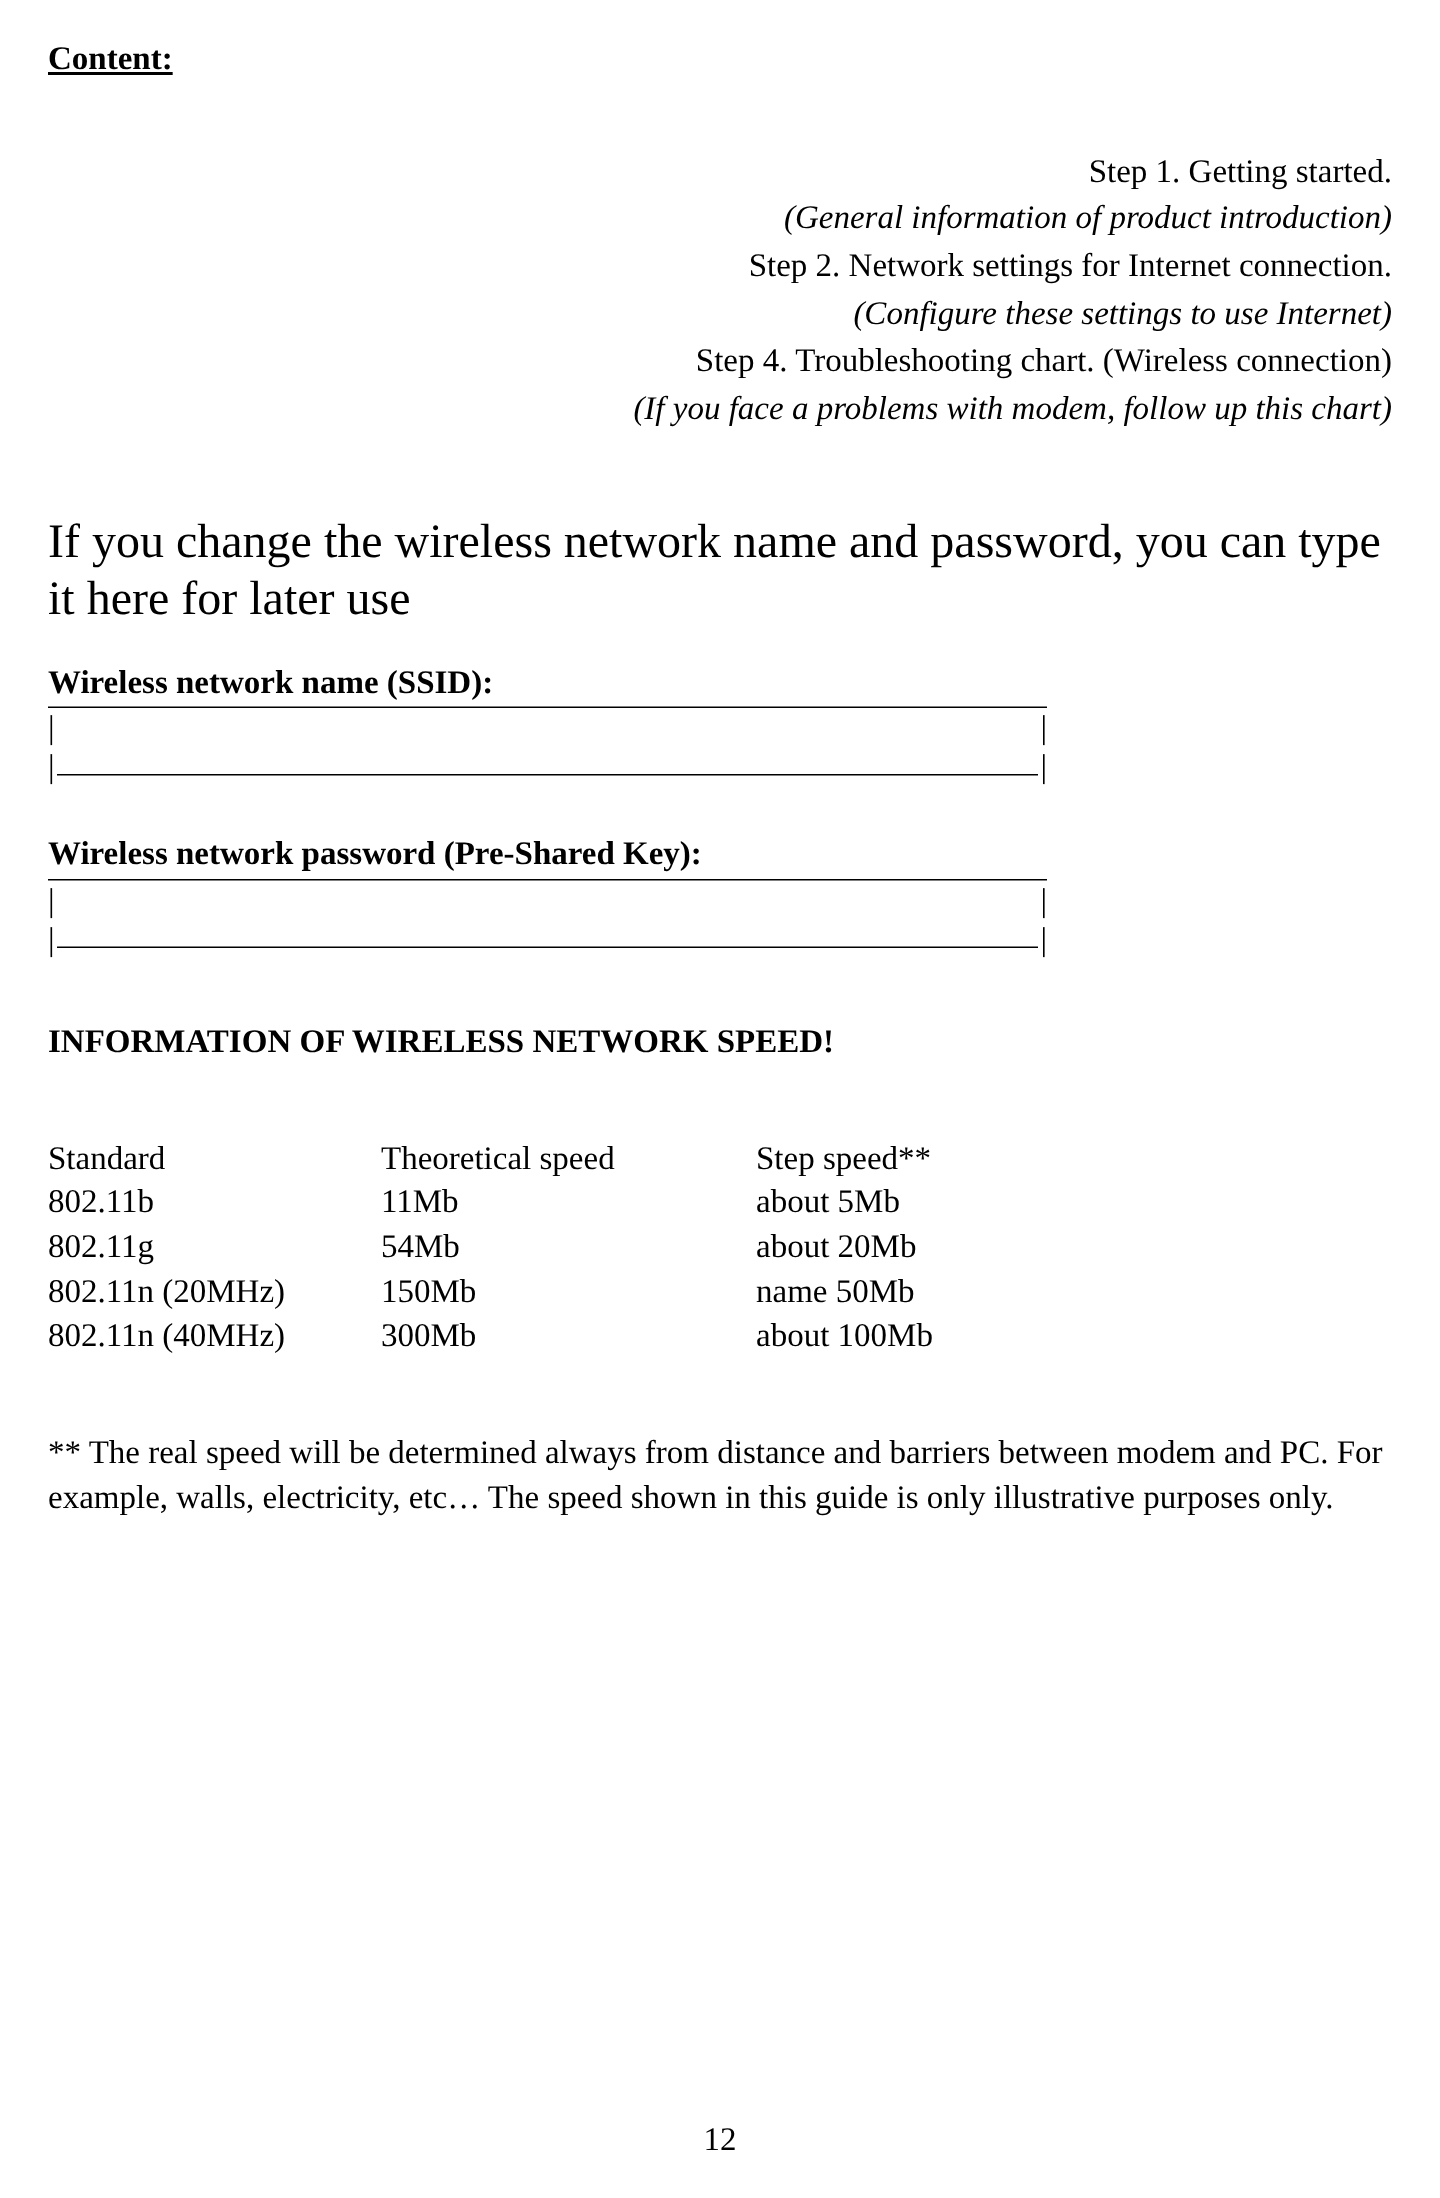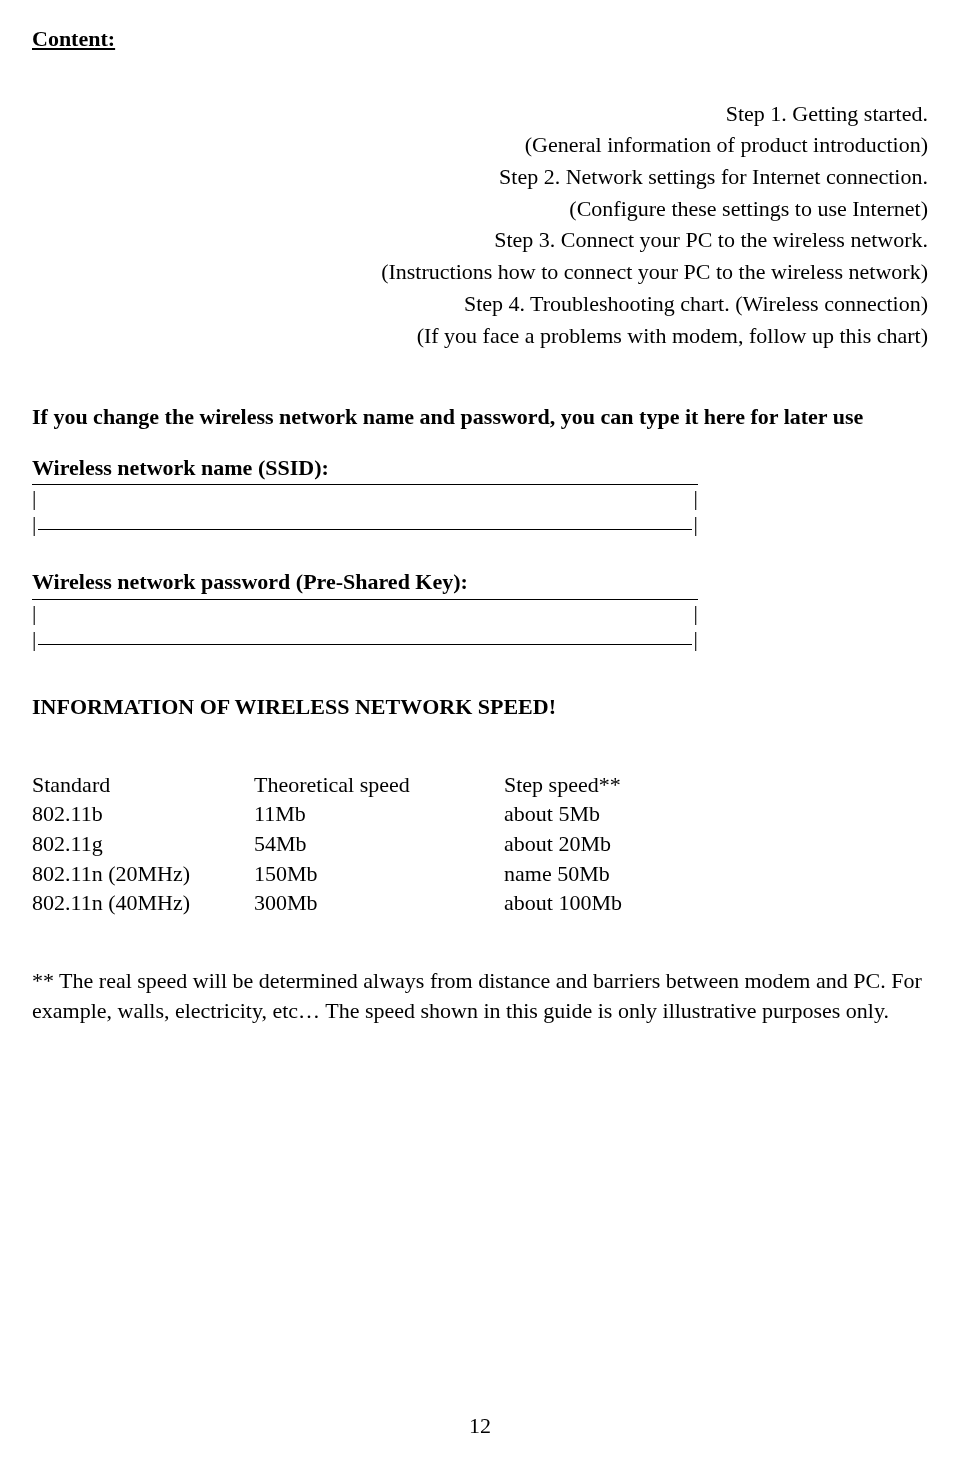--- a/index.html
+++ b/index.html
@@ -22,28 +22,29 @@
       font-weight: bold;
       text-decoration: underline;
       margin-bottom: 45px;
     }
     .step-item {
       margin-bottom: 2px;
     }
     .step-sub {
       padding-left: 74px;
       margin-bottom: 2px;
+      font-style: italic;
     }
     .step-block {
       margin-bottom: 2px;
       text-align: right;
     }
     .note-bold {
-      font-weight: bold;
-      font-size: 22px;
+      font-weight: normal;
+      font-size: 32px;
       margin-top: 54px;
       margin-bottom: 22px;
       line-height: 1.2;
     }
     .field-label {
       font-weight: bold;
       margin-bottom: 2px;
     }
     .info-header {
       font-weight: bold;
@@ -119,24 +120,20 @@
 <div>
   <div class="step-block">
     <div class="step-item">Step 1. Getting started.</div>
     <div class="step-sub">(General information of product introduction)</div>
   </div>
   <div class="step-block">
     <div class="step-item">Step 2. Network settings for Internet connection.</div>
     <div class="step-sub">(Configure these settings to use Internet)</div>
   </div>
   <div class="step-block">
-    <div class="step-item">Step 3. Connect your PC to the wireless network.</div>
-    <div class="step-sub">(Instructions how to connect your PC to the wireless network)</div>
-  </div>
-  <div class="step-block">
     <div class="step-item">Step 4. Troubleshooting chart. (Wireless connection)</div>
     <div class="step-sub">(If you face a problems with modem, follow up this chart)</div>
   </div>
 </div>
 
 <div class="note-bold">If you change the wireless network name and password, you can type it here for later use</div>
 
 <div class="field-label">Wireless network name (SSID):</div>
 <div class="blank-box">
   <hr class="hr-line">

